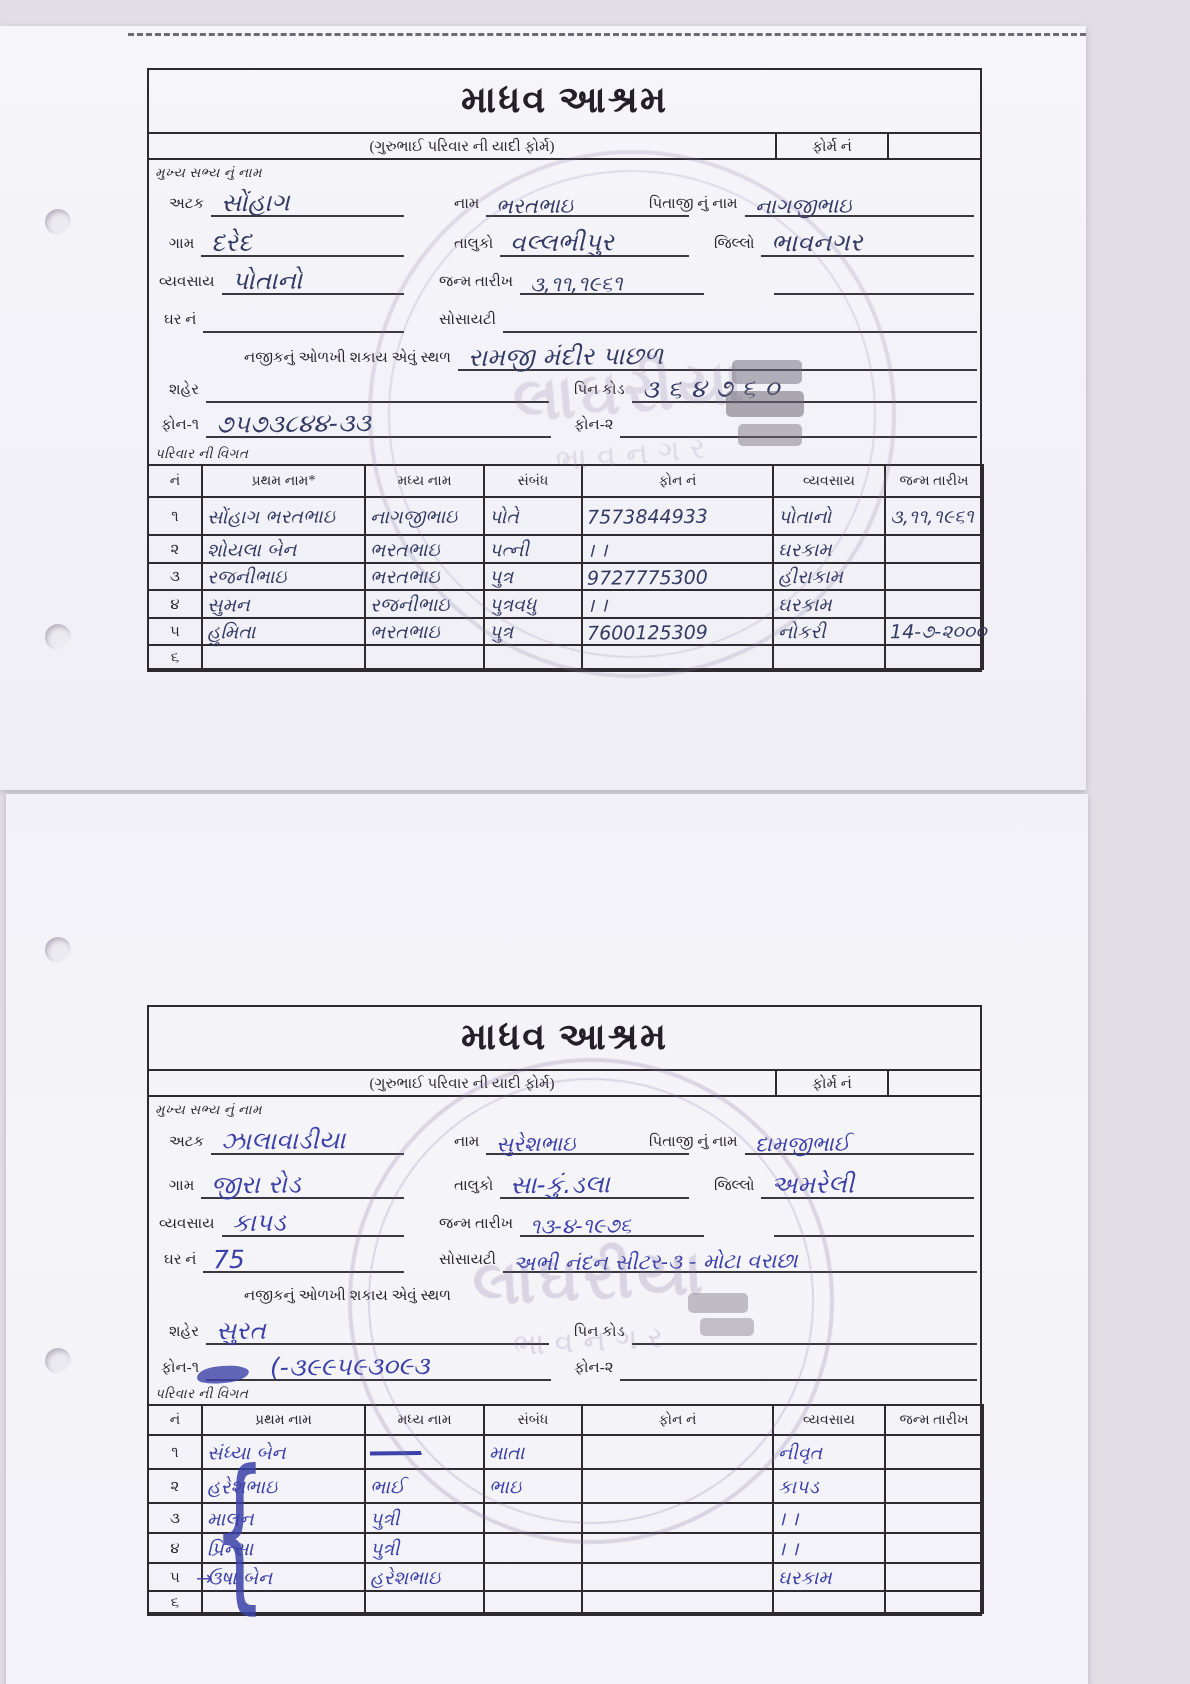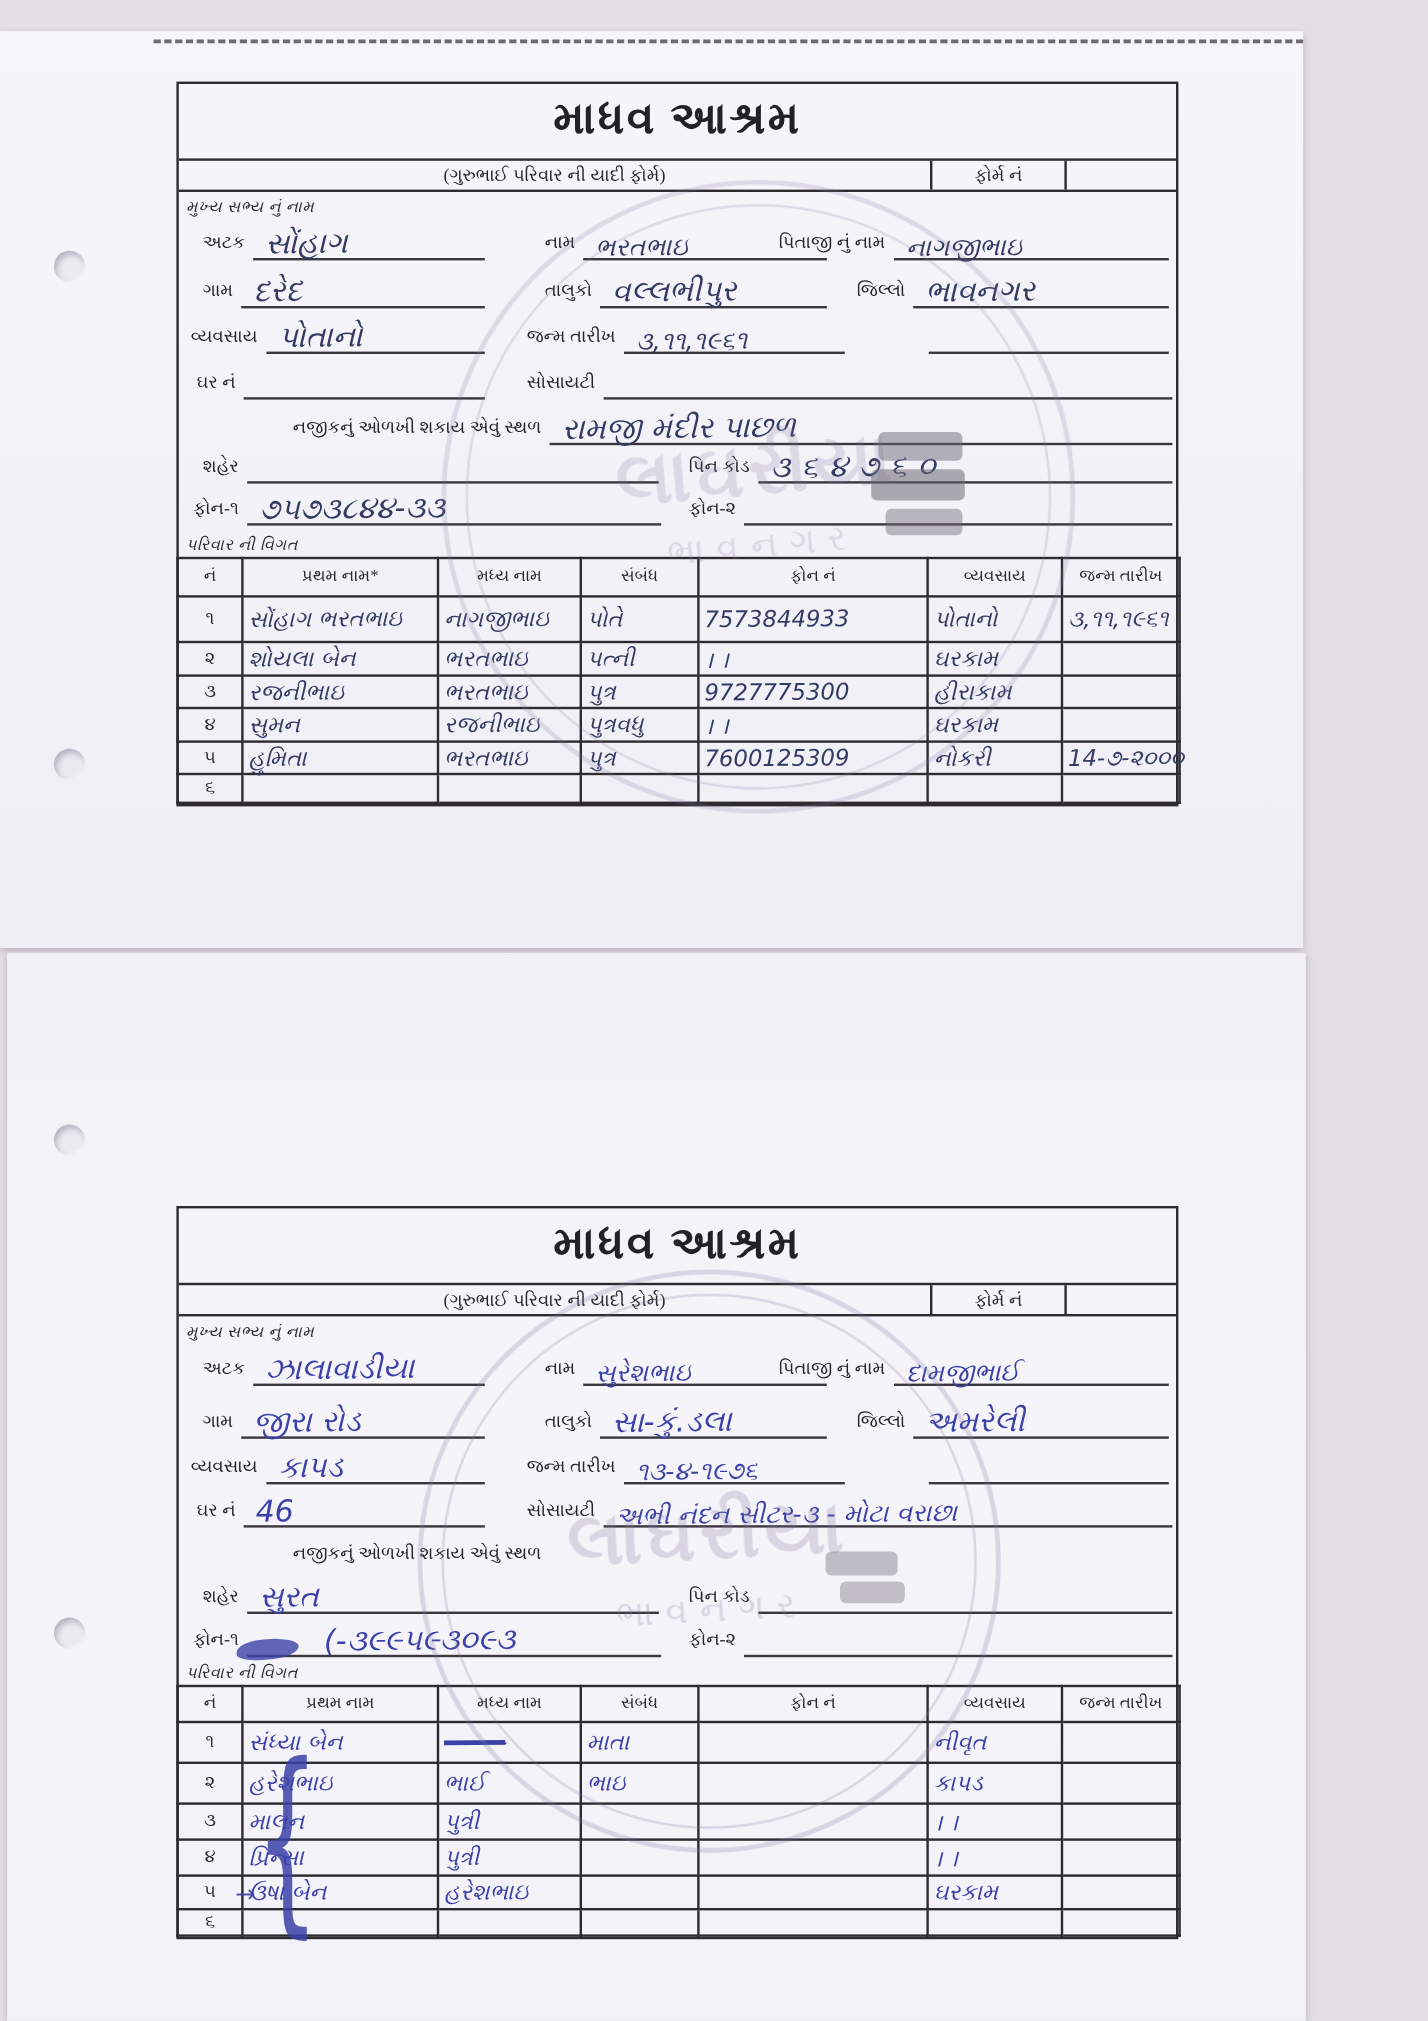--- a/index.html
+++ b/index.html
@@ -434,21 +434,21 @@
         <span class="hand">૧૩-૪-૧૯૭૬</span>
       </span>
   </div>
   <div class="field" style="left:625px;top:203px;width:200px;">
     <span class="line"></span>
   </div>
 
   <div class="field" style="left:15px;top:239px;width:240px;">
     <span class="lbl">ઘર નં</span>
     <span class="line">
-        <span class="hand big">46</span>
+        <span class="hand big">75</span>
       </span>
   </div>
   <div class="field" style="left:290px;top:239px;width:538px;">
     <span class="lbl">સોસાયટી</span>
     <span class="line">
         <span class="hand">અભી નંદન સીટર-૩ - મોટા વરાછા</span>
       </span>
   </div>
 
   <div class="field" style="left:95px;top:275px;width:733px;">

